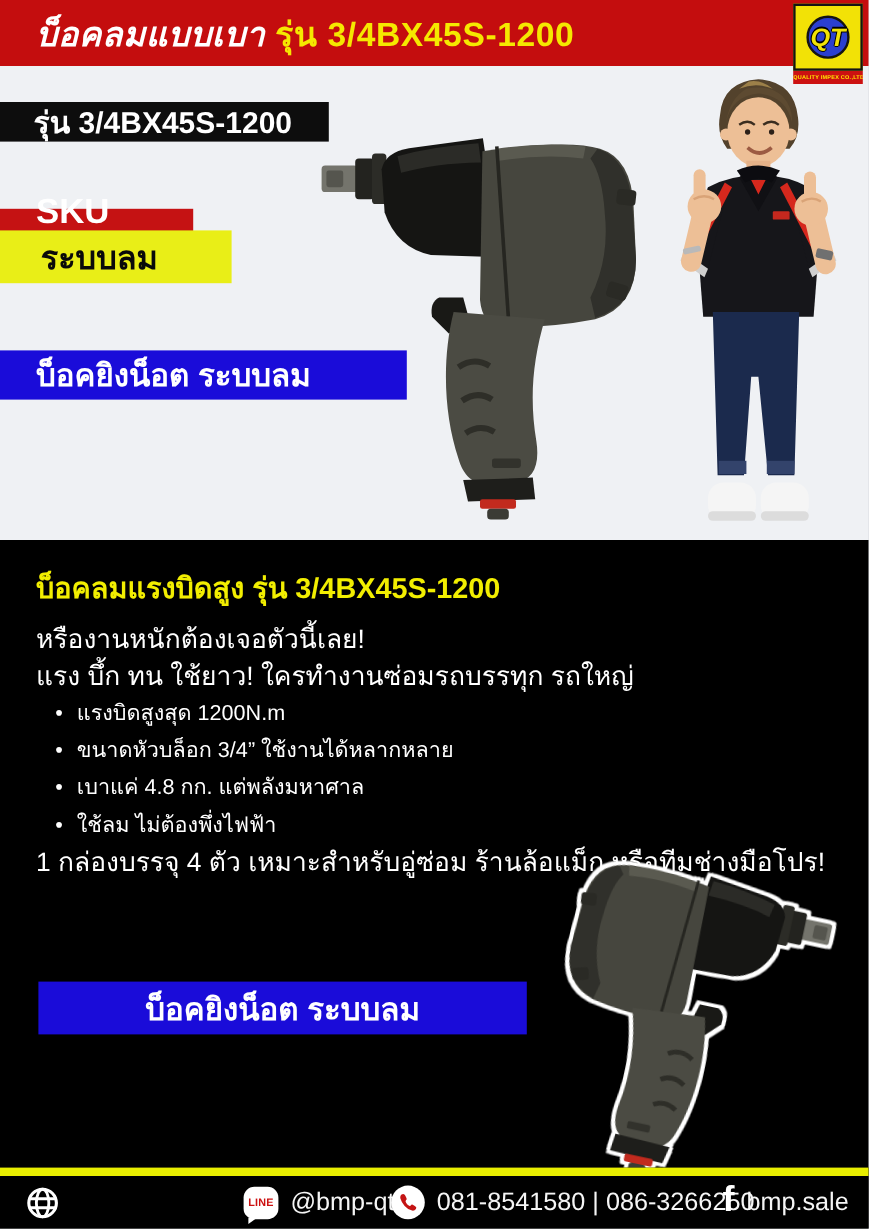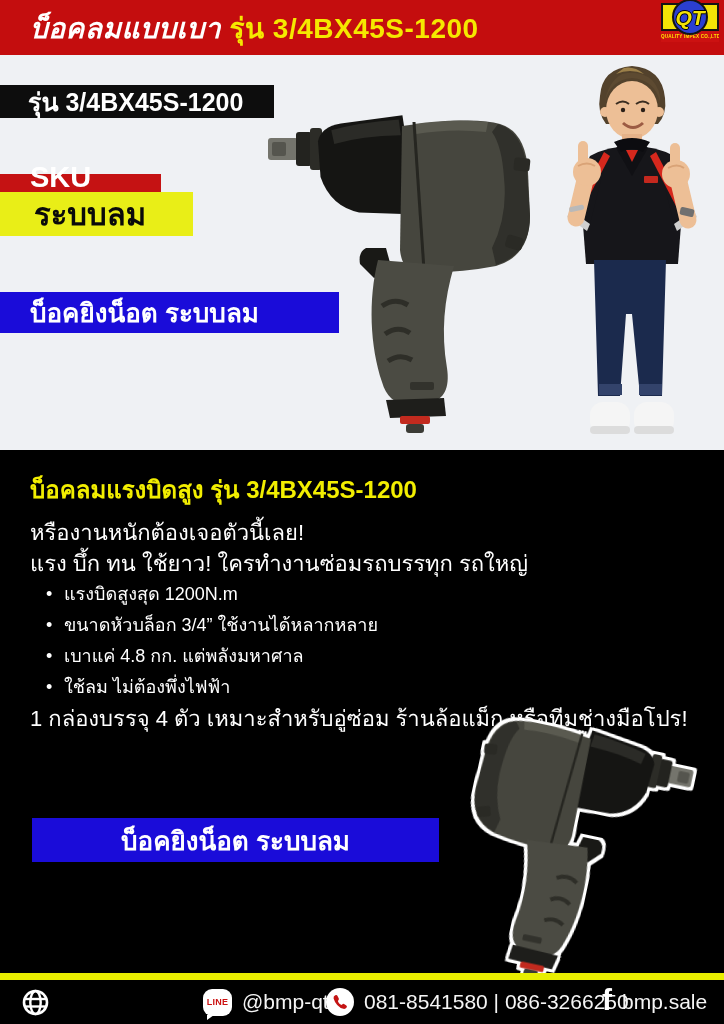--- a/index.html
+++ b/index.html
@@ -12,21 +12,21 @@
   
   .topbar {
     position:absolute; left:0; top:0; width:724px; height:55px;
     background:#c40d0e; display:flex; align-items:center;
   }
   .topbar-title { margin-left:30px; font-size:28px; font-weight:700; letter-spacing:.5px; }
   .topbar-title .w { color:#ffffff;font-style:italic; }
   .topbar-title .y { color:#f5e800; }
   .qt-logo { position:absolute; right:5px; top:3px; width:58px; }
   .qt-box {
-    width:58px; height:28px; background:#f2e206; border:2px solid #141414;
+    width:58px; height:56px; background:#f2e206; border:2px solid #141414;
     display:flex; align-items:center; justify-content:center; position:relative;
   }
   .qt-circle {
     width:36px; height:36px; border-radius:50%; background:#2b3fd0; border:2px solid #141414;
     display:flex; align-items:center; justify-content:center;
   }
   .qt-circle span {
     color:#f2e206; font-weight:700; font-style:italic; font-size:21px; line-height:1;
     text-shadow:-1px 0 #000,1px 0 #000,0 -1px #000,0 1px #000;
   }
@@ -36,21 +36,21 @@
     overflow:hidden; white-space:nowrap;
   }
   
   .tagbar { position:absolute; left:0; display:flex; align-items:center; }
   .tagbar span { font-weight:700; }
   .model-bar  { top:85px;  width:274px; height:33px; background:#0d0d0d; }
   .model-bar span  { margin-left:28px; color:#fff; font-size:25px; }
   .sku-bar    { top:134px; width:161px; height:40px; background:#c51213;margin-top:40px; }
   .sku-bar span    { margin-left:30px; color:#fff; font-size:29px; }
   .system-bar { top:192px; width:193px; height:44px; background:#e9ee17; }
-  .system-bar span { margin-left:34px; color:#0a0a0a; font-size:31px; }
+  .system-bar span { margin-left:34px; color:#0a0a0a; font-size:27px; }
   .category-bar { top:292px; width:339px; height:41px; background:#1a0cd9; }
   .category-bar span { margin-left:30px; color:#fff; font-size:26px; }
   
   .product-1 { position:absolute; left:264px; top:98px; width:300px; height:340px; }
   .presenter { position:absolute; left:542px; top:60px; width:176px; height:388px; }
   .product-2 {
     position:absolute; left:438px; top:712px; width:240px; height:272px;
     transform:rotate(12deg) scaleX(-1);
     filter:drop-shadow(3px 0 0 #fff) drop-shadow(-3px 0 0 #fff) drop-shadow(0 3px 0 #fff) drop-shadow(0 -3px 0 #fff);
   }

